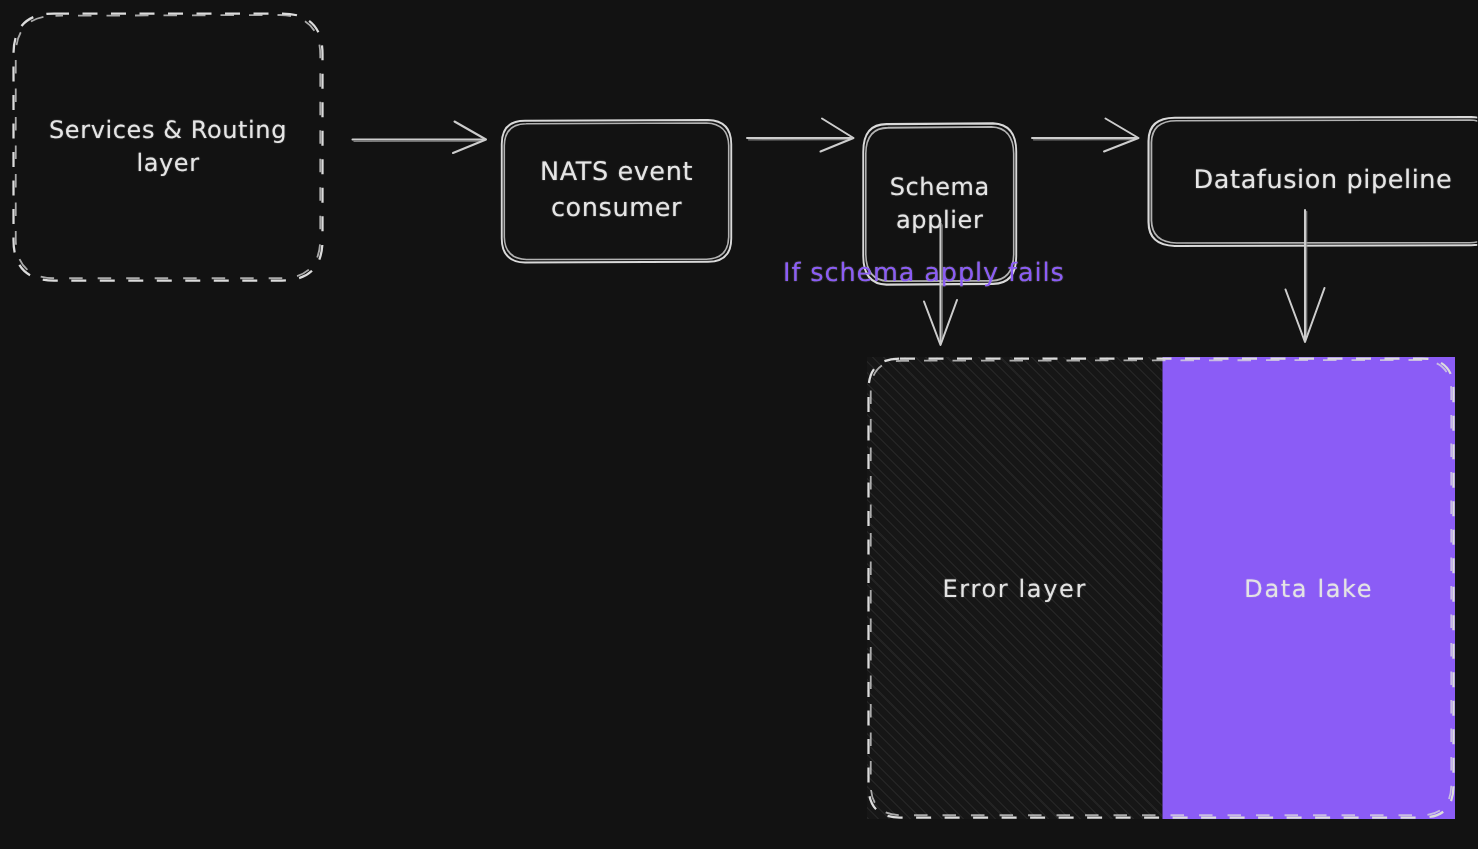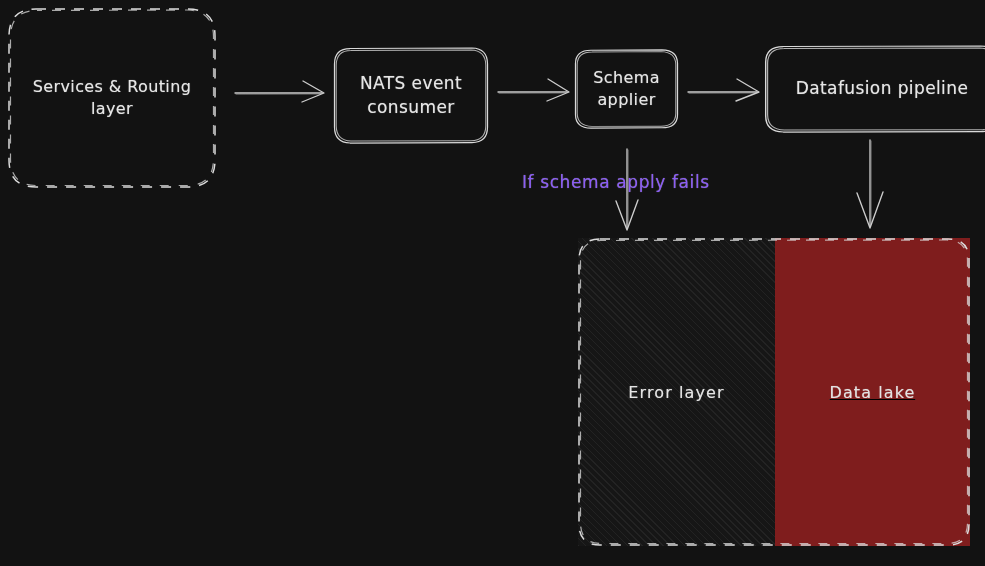--- a/index.html
+++ b/index.html
@@ -30,20 +30,21 @@
     display: block;
     line-height: 1.38;
     letter-spacing: 0.4px;
     white-space: pre-line;
     text-shadow: 0 0 1px rgba(235,235,235,0.55);
   }
 
   
   .solid-box {
     border: 0;
+    margin-top: 32px;
   }
   .sketch-svg {
     position: absolute;
     left: 0; top: 0;
     width: 100%;
     height: 100%;
     overflow: visible;
     pointer-events: none;
   }
   .sketch-stroke {
@@ -110,22 +111,21 @@
     background-color: #161616;
     background-image: repeating-linear-gradient(
       45deg,
       rgba(255,255,255,0.055) 0px,
       rgba(255,255,255,0.055) 1px,
       rgba(255,255,255,0.0) 1px,
       rgba(255,255,255,0.0) 5px
     );
   }
   .plain-cell {
-    background-color: #7f1d1d;
-    text-decoration: underline;
+    background-color: #8b5cf6;
   }
   .lake-label {
     color: #e4e4e4;
     letter-spacing: 1.1px;
     text-shadow: 0 0 1px rgba(235,235,235,0.5);
   }
 
   
   .free-text {
     position: absolute;
@@ -167,21 +167,21 @@
 
   <div class="node solid-box" style="left:333px; top:47px; width:156px; height:97px;">
     <svg class="sketch-svg" viewBox="0 0 156 97" preserveAspectRatio="none">
       <path class="sketch-stroke" d="M17,1.5 L139,1 Q154.5,1.5 154.5,17 L154.5,80 Q154.5,95.5 139,95.5 L17,96 Q1.5,95.5 1.5,80 L1.5,17 Q1.5,1.5 17,1.5 Z"></path>
       <path class="sketch-stroke thin" d="M18,3.5 L138,3 Q152.5,3.5 152.8,18 L152.8,79 Q152.5,93.5 138,93.8 L18,94 Q3.5,93.5 3.2,79 L3.2,18 Q3.5,3.5 18,3.5"></path>
     </svg>
     <span class="node-label" style="font-size:17px;">NATS event
 consumer</span>
   </div>
 
-  <div class="node solid-box" style="left:574px; top:49px; width:105px; height:80px;">
+  <div class="node solid-box" style="left:574px; top:49px; width:105px; height:110px;">
     <svg class="sketch-svg" viewBox="0 0 105 93" preserveAspectRatio="none">
       <path class="sketch-stroke" d="M17,1.5 L88,1 Q103.5,1.5 103.5,17 L103.5,76 Q103.5,91.5 88,91.5 L17,92 Q1.5,91.5 1.5,76 L1.5,17 Q1.5,1.5 17,1.5 Z"></path>
       <path class="sketch-stroke thin" d="M18,3.5 L87,3 Q101.5,3.5 101.8,18 L101.8,75 Q101.5,89.5 87,89.8 L18,90 Q3.5,89.5 3.2,75 L3.2,18 Q3.5,3.5 18,3.5"></path>
     </svg>
     <span class="node-label" style="font-size:16px;">Schema
 applier</span>
   </div>
 
   <div class="node solid-box" style="left:764px; top:45px; width:236px; height:88px;">
     <svg class="sketch-svg" viewBox="0 0 209 88" preserveAspectRatio="none">

